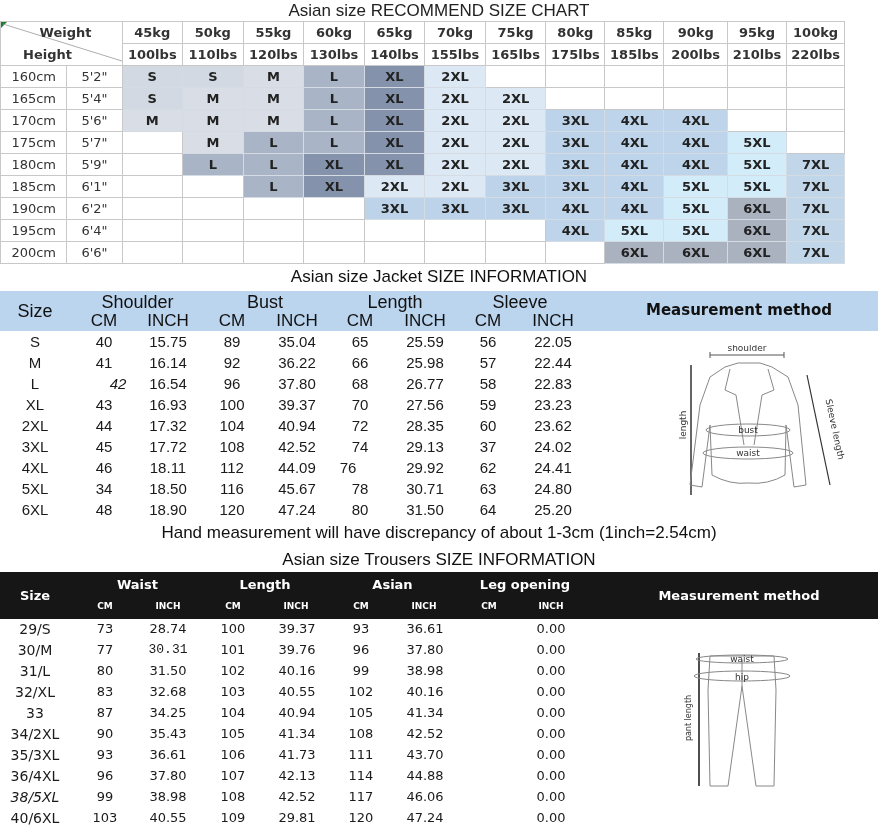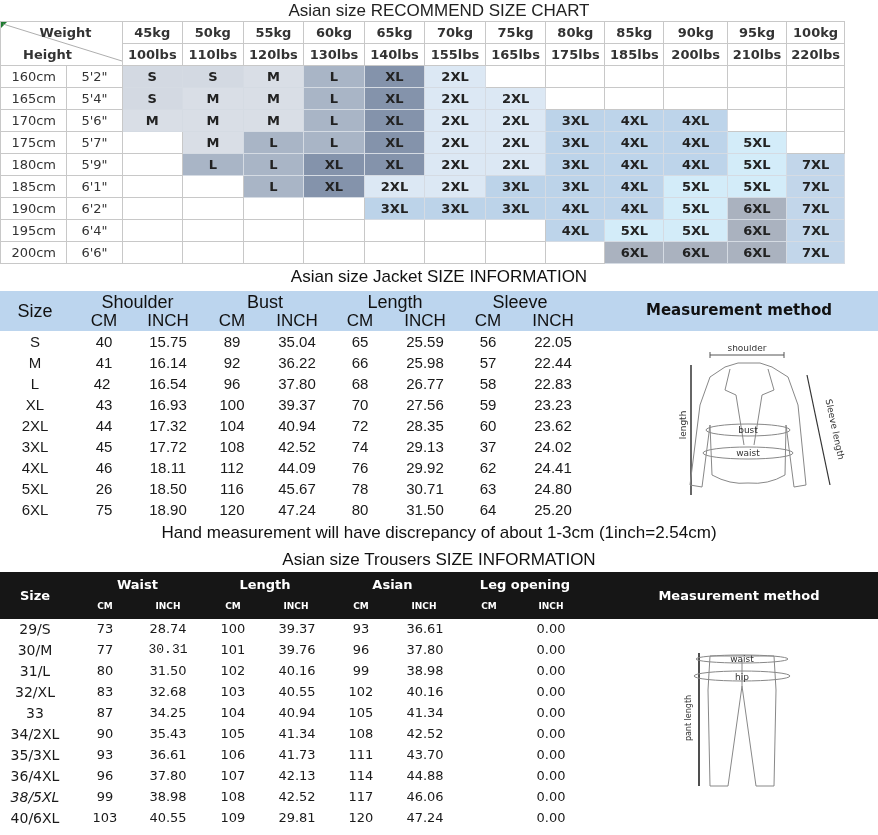--- a/index.html
+++ b/index.html
@@ -285,21 +285,21 @@
       <span style="left: 140px; width: 56px;">16.14</span>
       <span style="left: 214px; width: 36px;">92</span>
       <span style="left: 268px; width: 58px;">36.22</span>
       <span style="left: 342px; width: 36px;">66</span>
       <span style="left: 396px; width: 58px;">25.98</span>
       <span style="left: 470px; width: 36px;">57</span>
       <span style="left: 524px; width: 58px;">22.44</span>
     </div>
     <div class="jrow" style="top: 42px;">
       <span style="left: 0px; width: 70px;">L</span>
-      <span style="left: 84px; width: 36px;">42</span>
+      <span style="left: 100px; width: 36px; font-style: italic;">42</span>
       <span style="left: 140px; width: 56px;">16.54</span>
       <span style="left: 214px; width: 36px;">96</span>
       <span style="left: 268px; width: 58px;">37.80</span>
       <span style="left: 342px; width: 36px;">68</span>
       <span style="left: 396px; width: 58px;">26.77</span>
       <span style="left: 470px; width: 36px;">58</span>
       <span style="left: 524px; width: 58px;">22.83</span>
     </div>
     <div class="jrow" style="top: 63px;">
       <span style="left: 0px; width: 70px;">XL</span>
@@ -333,39 +333,39 @@
       <span style="left: 396px; width: 58px;">29.13</span>
       <span style="left: 470px; width: 36px;">37</span>
       <span style="left: 524px; width: 58px;">24.02</span>
     </div>
     <div class="jrow" style="top: 126px;">
       <span style="left: 0px; width: 70px;">4XL</span>
       <span style="left: 86px; width: 36px;">46</span>
       <span style="left: 140px; width: 56px;">18.11</span>
       <span style="left: 214px; width: 36px;">112</span>
       <span style="left: 268px; width: 58px;">44.09</span>
-      <span style="left: 342px; width: 36px;">76</span>
+      <span style="left: 330px; width: 36px;">76</span>
       <span style="left: 396px; width: 58px;">29.92</span>
       <span style="left: 470px; width: 36px;">62</span>
       <span style="left: 524px; width: 58px;">24.41</span>
     </div>
     <div class="jrow" style="top: 147px;">
       <span style="left: 0px; width: 70px;">5XL</span>
-      <span style="left: 86px; width: 36px;">26</span>
+      <span style="left: 86px; width: 36px;">34</span>
       <span style="left: 140px; width: 56px;">18.50</span>
       <span style="left: 214px; width: 36px;">116</span>
       <span style="left: 268px; width: 58px;">45.67</span>
       <span style="left: 342px; width: 36px;">78</span>
       <span style="left: 396px; width: 58px;">30.71</span>
       <span style="left: 470px; width: 36px;">63</span>
       <span style="left: 524px; width: 58px;">24.80</span>
     </div>
     <div class="jrow" style="top: 168px;">
       <span style="left: 0px; width: 70px;">6XL</span>
-      <span style="left: 86px; width: 36px;">75</span>
+      <span style="left: 86px; width: 36px;">48</span>
       <span style="left: 140px; width: 56px;">18.90</span>
       <span style="left: 214px; width: 36px;">120</span>
       <span style="left: 268px; width: 58px;">47.24</span>
       <span style="left: 342px; width: 36px;">80</span>
       <span style="left: 396px; width: 58px;">31.50</span>
       <span style="left: 470px; width: 36px;">64</span>
       <span style="left: 524px; width: 58px;">25.20</span>
     </div>
   </div>
 

